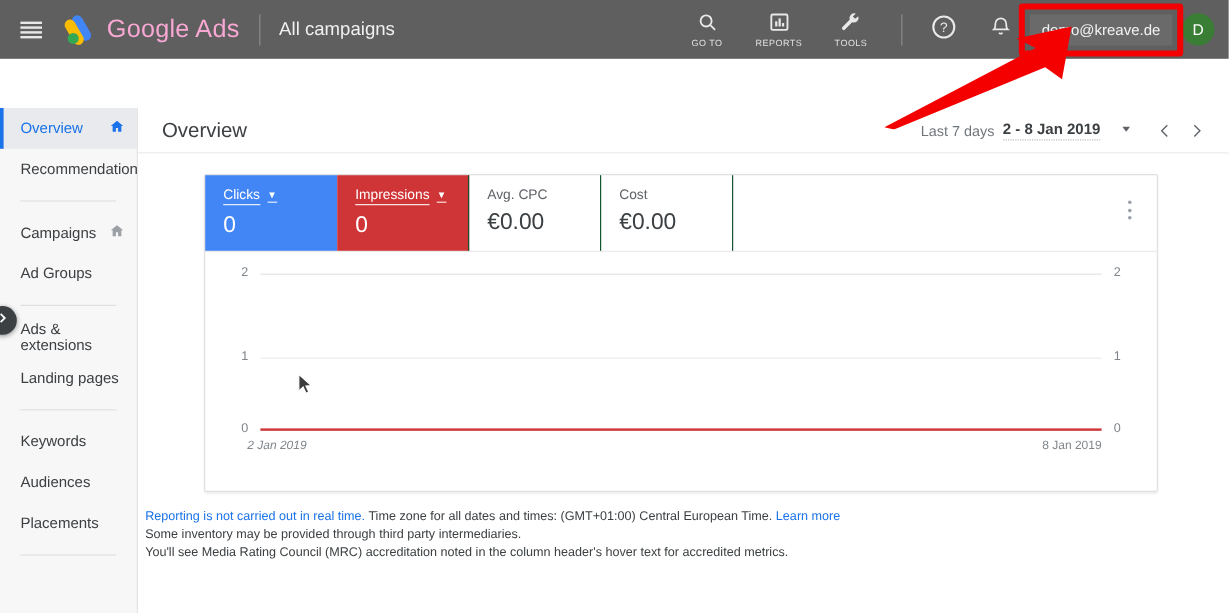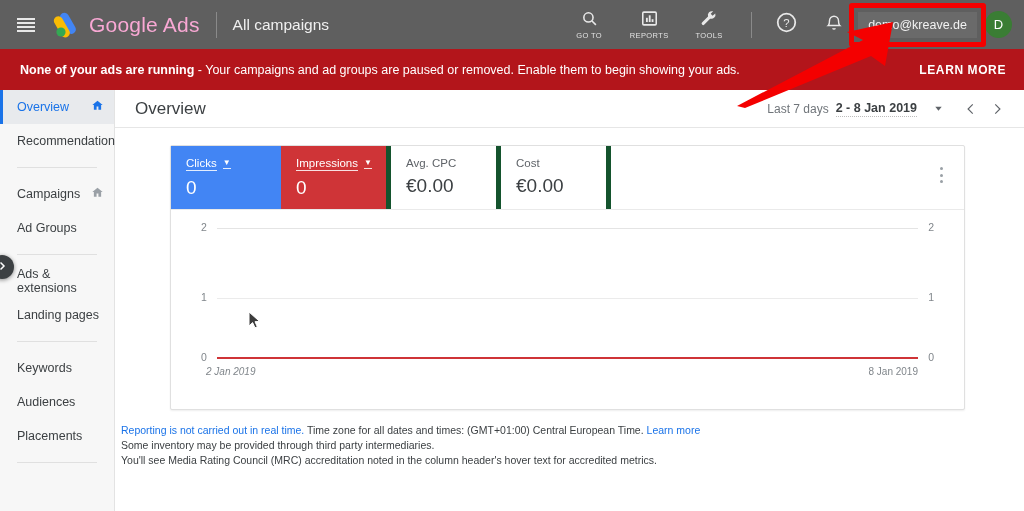--- a/index.html
+++ b/index.html
@@ -114,21 +114,21 @@
 
   .content { padding: 17px 18px 0 0; background:#fff; height:383px; position:relative; }
 
   .card {
     position:absolute; left:55px; top:17px; width:795px; height:265px;
     background:#fff; border:1px solid #e0e0e0; border-radius:2px;
     box-shadow:0 1px 2px rgba(0,0,0,.07);
   }
   .metrics { display:flex; height:64px; border-bottom:1px solid #eaeaea; position:relative; }
   .metric { width:110px; padding:11px 0 0 15px; position:relative; cursor:pointer; }
-  .metric.sep { border-right:5px solid #14532d; }
+  .metric.sep { border-right:1px solid #14532d; }
   .metric.blue { background:#4285f4; width:110px; }
   .metric.red  { background:#cf3437; width:110px; }
   .m-label { font-size:11.5px; color:#5f6368; display:flex; align-items:center; }
   .metric.blue .m-label, .metric.red .m-label { color:#ffffff; }
   .metric.blue .m-label span, .metric.red .m-label span { border-bottom:1px solid rgba(255,255,255,.85); padding-bottom:1px; }
   .m-caret { margin-left:6px; font-size:8px; line-height:1; }
   .m-value { font-size:19px; color:#3c4043; margin-top:6px; font-weight:400; }
   .metric.blue .m-value, .metric.red .m-value { color:#ffffff; }
   .kebab {
     position:absolute; right:14px; top:18px; width:18px; height:22px;
@@ -239,26 +239,20 @@
       <div class="email-wrap">
         <div class="ghost-text">+07 848 2004</div>
         <div class="email-hl"></div>
         <div class="email-box">demo@kreave.de</div>
       </div>
 
       <div class="avatar">D</div>
     </div>
   </div>
 
-  <div class="alert">
-    <div class="alert-text">
-      <b>None of your ads are running</b><span> - </span><span>Your campaigns and ad groups are paused or removed. Enable them to begin showing your ads.</span>
-    </div>
-    <div class="learn-more">LEARN MORE</div>
-  </div>
 
   <div class="sidebar">
 
     <div class="nav-item active">
       <span>Overview</span>
       <span class="home-ic">
         <svg width="13" height="13" viewBox="0 0 24 24" fill="#1a73e8">
             <path d="M12 3 2.5 11h2.8v9h5v-6h3.4v6h5v-9H21.5z"></path>
           </svg>
       </span>

